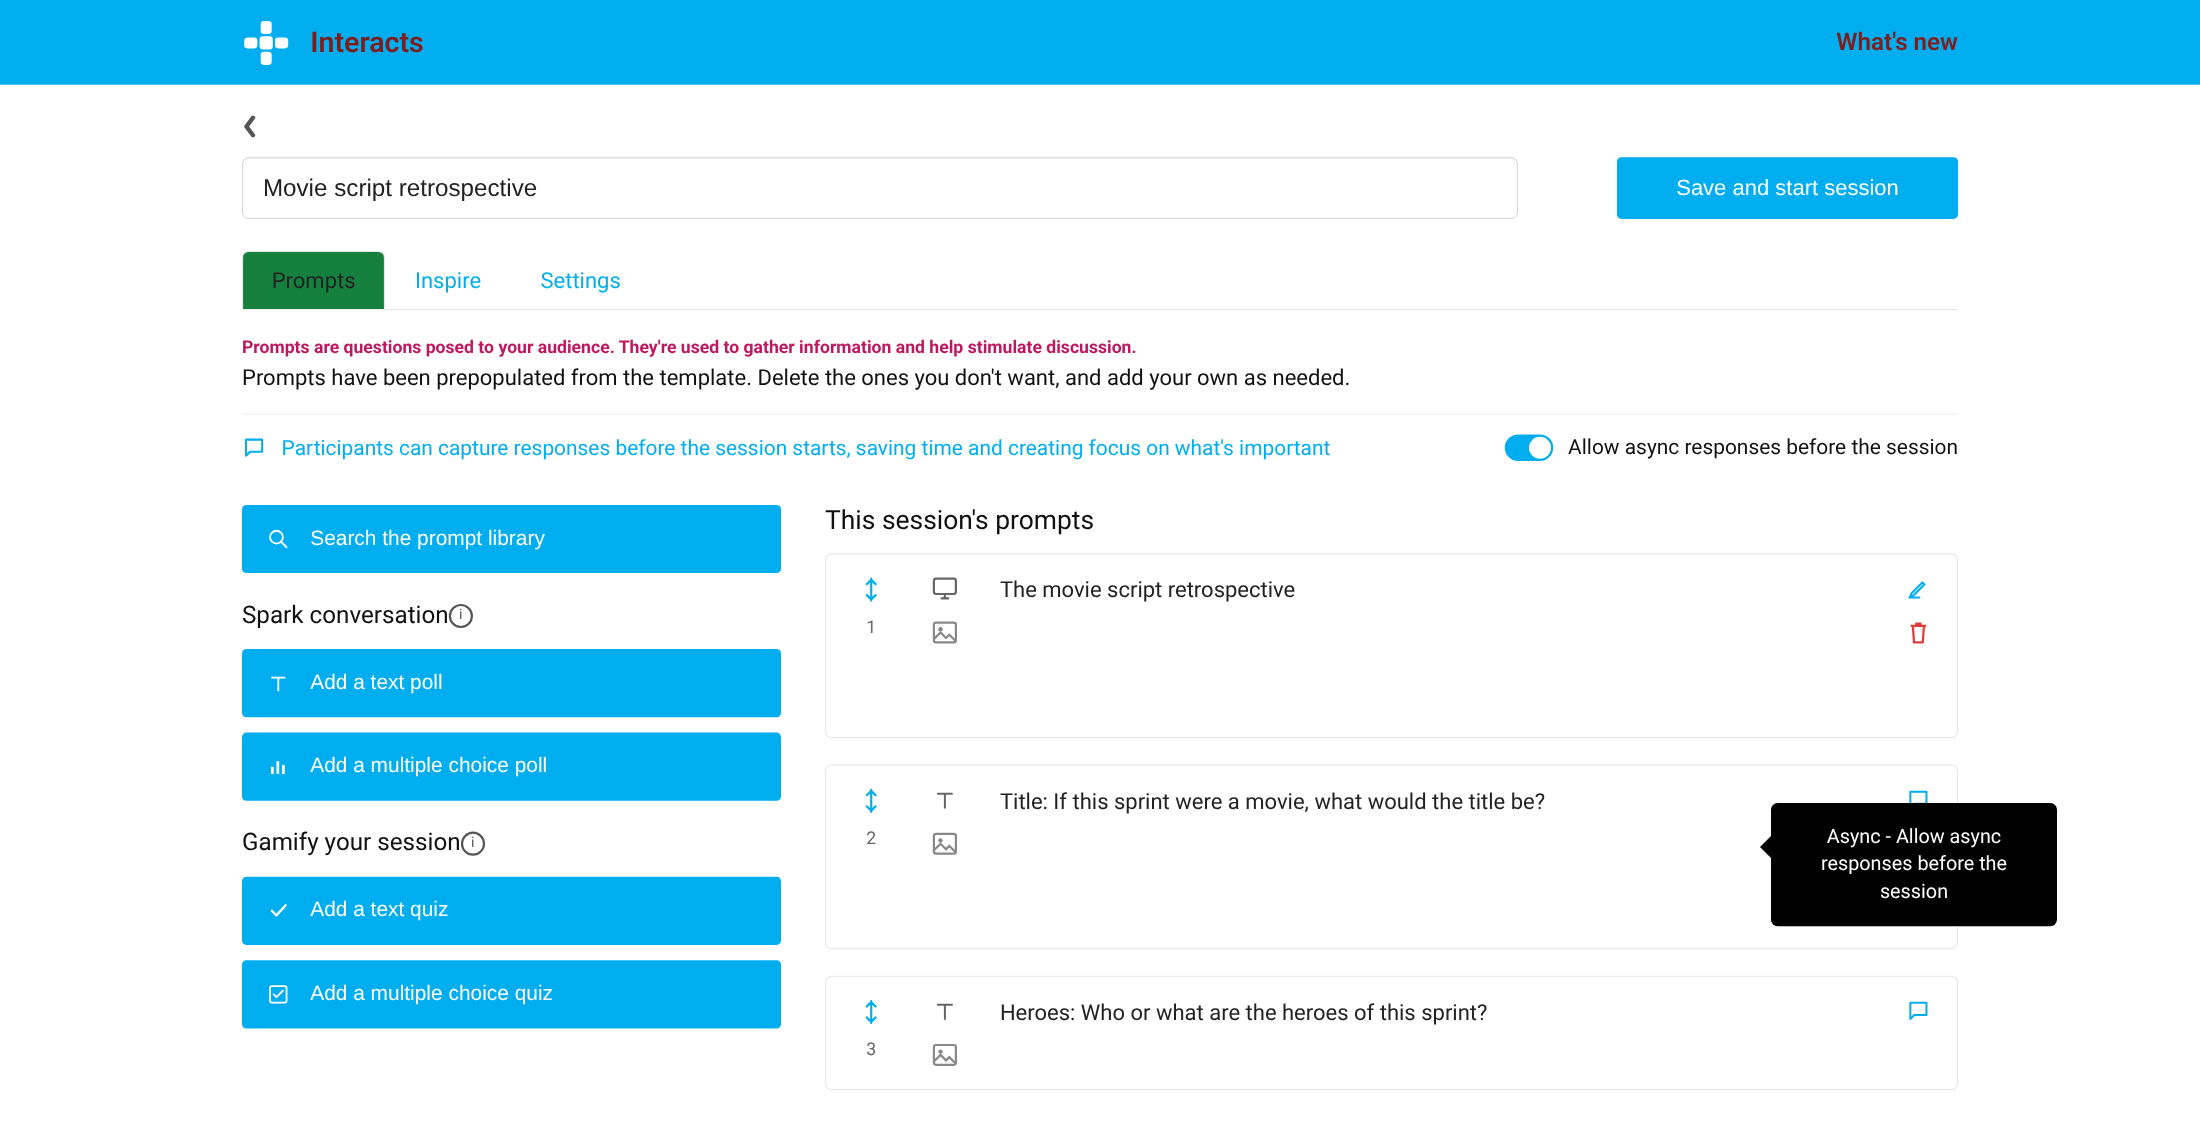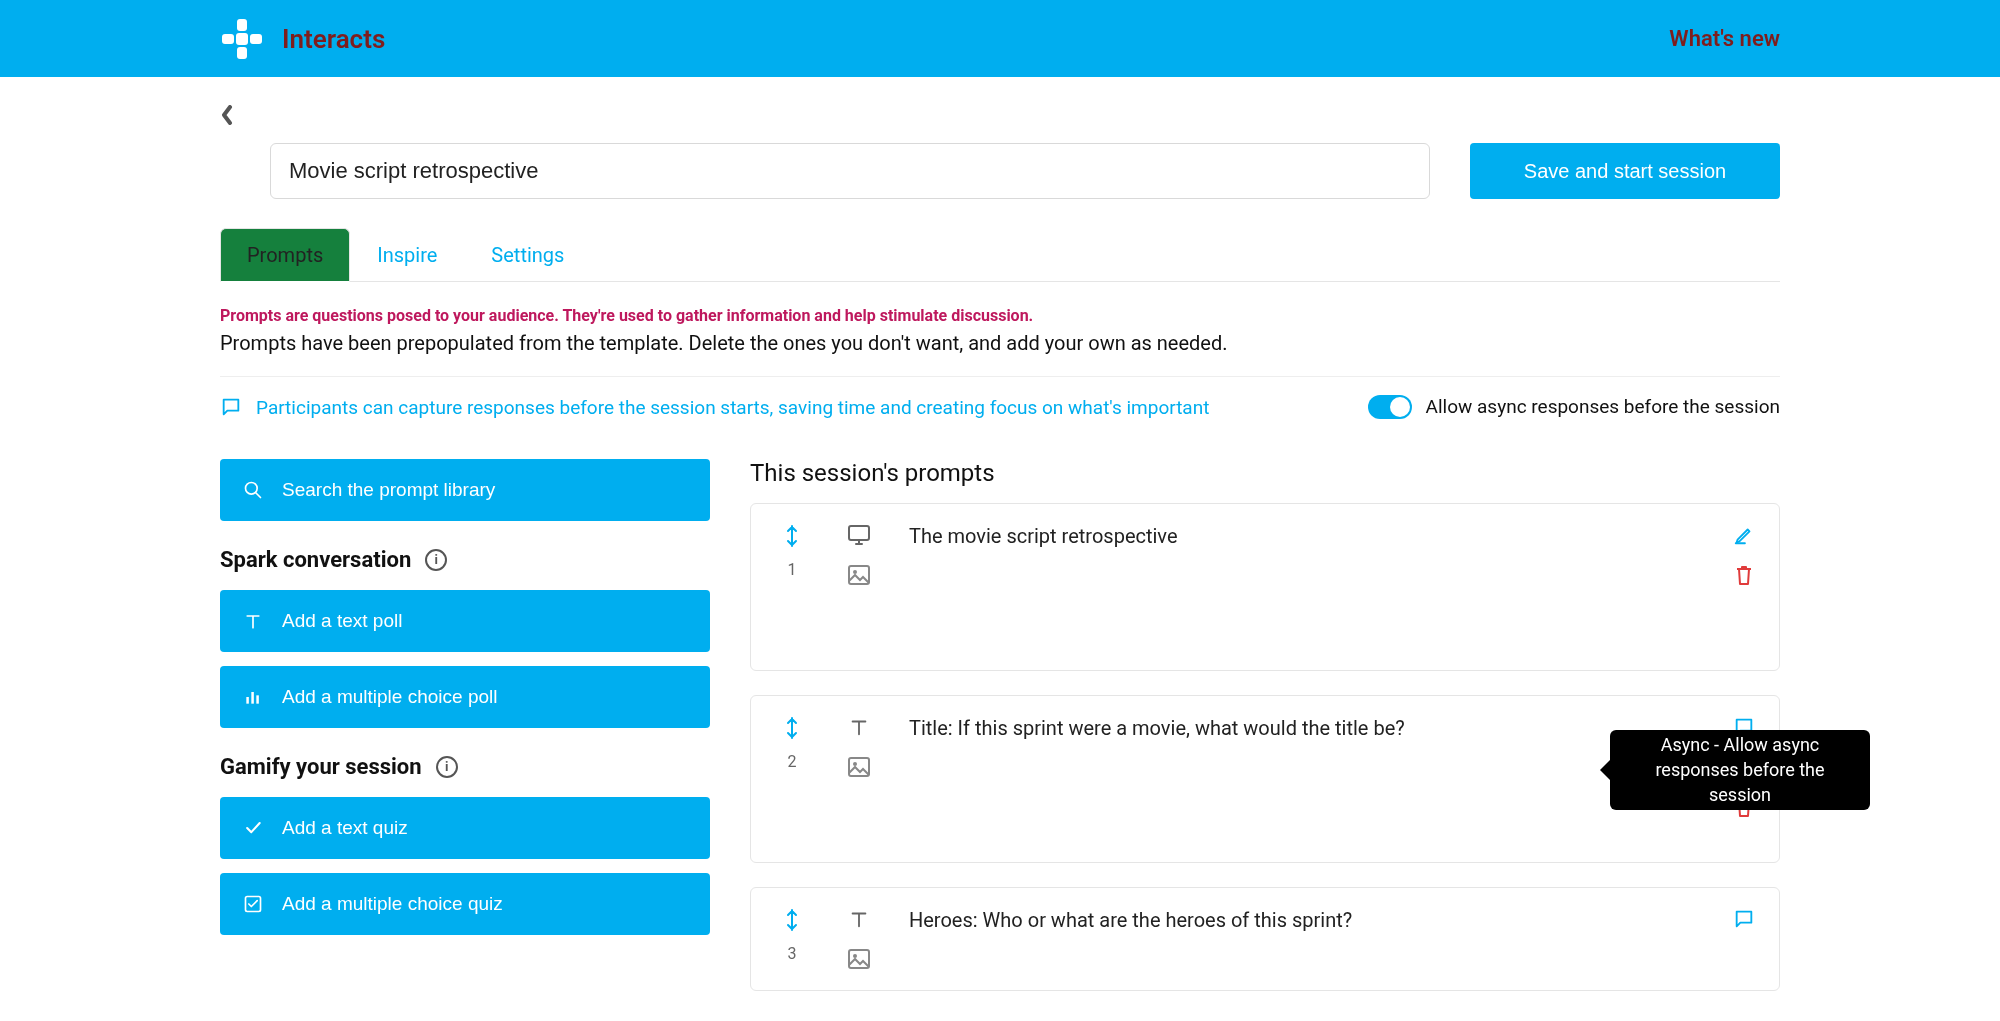--- a/index.html
+++ b/index.html
@@ -18,21 +18,21 @@
   .brand { display:flex; align-items:center; gap:18px; }
   .brand-logo { width:44px; height:44px; display:flex; align-items:center; justify-content:center; }
   .brand-name { font-size:26px; font-weight:600; }
   .whats-new { font-size:22px; font-weight:600; cursor:pointer; }
 
   .page { padding: 28px 220px 60px 220px; }
 
   .collapse-caret { text-align:right; margin-bottom:18px; }
   .collapse-caret span { font-size:22px; color:#555; cursor:pointer; }
 
-  .title-row { display:flex; justify-content:flex-end; align-items:flex-start; gap:40px; margin-bottom:28px;}
+  .title-row { display:flex; justify-content:space-between; align-items:flex-start; gap:40px; margin-bottom:28px;}
   .title-input {
     flex:0 0 1160px;
     height:56px;
     border:1px solid #d9d9d9;
     border-radius:6px;
     padding:0 18px;
     font-size:22px;
     color:#222;
   }
   .save-btn {
@@ -95,21 +95,21 @@
     display:flex;
     align-items:center;
     gap:18px;
     padding:16px 22px;
     font-size:19px;
     cursor:pointer;
     margin-bottom:14px;
   }
   .blue-btn .ico { width:22px; display:inline-flex; align-items:center; justify-content:center; }
 
-  .section-h { display:flex; align-items:center; gap:14px; font-size:22px; font-weight:700; margin:26px 0 18px 0;}
+  .section-h { display:flex; align-items:center; font-size:22px; font-weight:400; margin:26px 0 18px 0;}
   .section-h .hint { width:22px; height:22px; border:2px solid #555; border-radius:50%; display:flex; align-items:center; justify-content:center; font-size:13px; color:#555; cursor:pointer;}
 
   .right-h { font-size:24px; font-weight:400; margin-bottom:16px; }
 
   .prompt-card {
     border:1px solid #e5e5e5;
     border-radius:6px;
     padding:20px 24px;
     display:flex;
     gap:30px;
@@ -125,21 +125,21 @@
   .pc-actions .a-ico { cursor:pointer; }
 
   
   .tooltip {
     position:fixed;
     right:130px;
     top:730px;
     background:#000;
     color:#fff;
     font-size:18px;
-    padding:2px 22px;
+    padding:18px 22px;
     border-radius:6px;
     max-width:260px;
     text-align:center;
     line-height:1.4;
   }
   .tooltip::before {
     content:"";
     position:absolute;
     left:-10px;
     top:30px;

